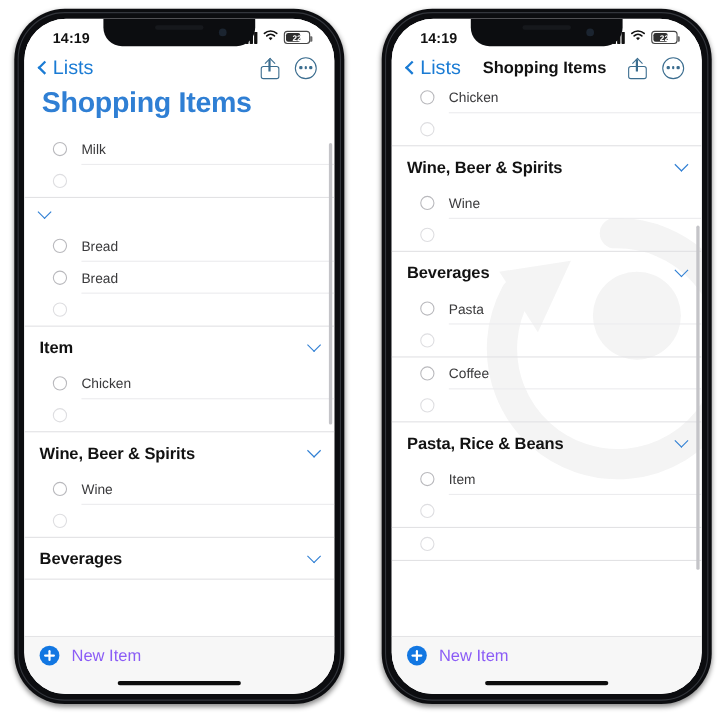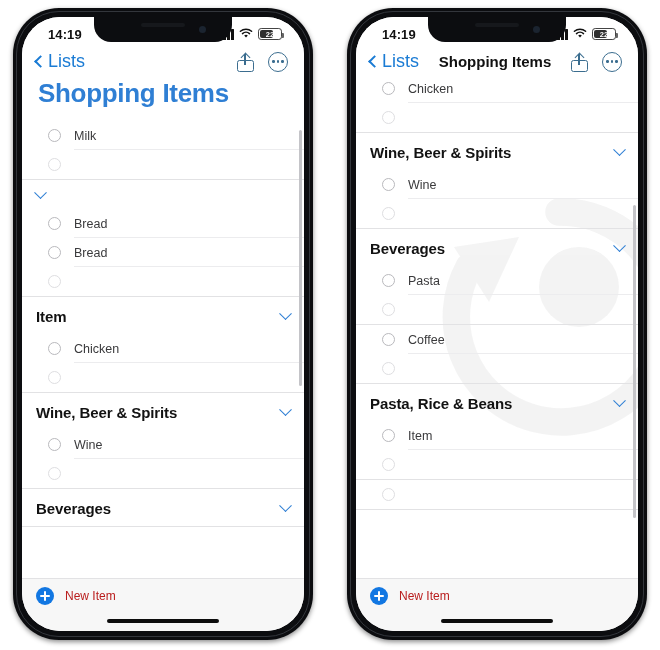--- a/index.html
+++ b/index.html
@@ -113,21 +113,21 @@
     flex:0 0 auto;background:#f7f7f7;border-top:1px solid #e2e2e4;
     display:flex;align-items:center;gap:11px;padding:8px 14px 6px 14px;cursor:pointer;
   }
   .plus{
     width:18px;height:18px;border-radius:50%;background:#1277e2;
     position:relative;flex:0 0 18px;
   }
   .plus::before,.plus::after{content:"";position:absolute;background:#fff;border-radius:1px;}
   .plus::before{left:4px;right:4px;top:8px;height:2.2px;}
   .plus::after{top:4px;bottom:4px;left:8px;width:2.2px;}
-  .newitem-label{font-size:12px;color:#b91c1c;}
+  .newitem-label{font-size:15px;color:#8b5cf6;}
 
   .homebar-wrap{flex:0 0 auto;background:#f7f7f7;height:20px;display:flex;align-items:center;justify-content:center;}
   .homebar{width:112px;height:4px;border-radius:3px;background:#0d0d0d;}
 
   
   .scrollbar{position:absolute;right:2px;width:2.6px;border-radius:2px;background:#c4c4c8;z-index:5;}
 </style>
 </head>
 <body>
 

